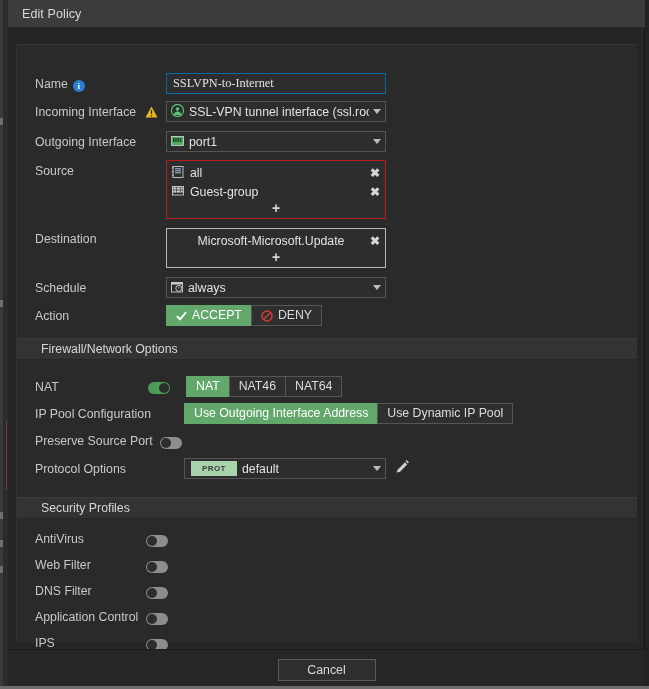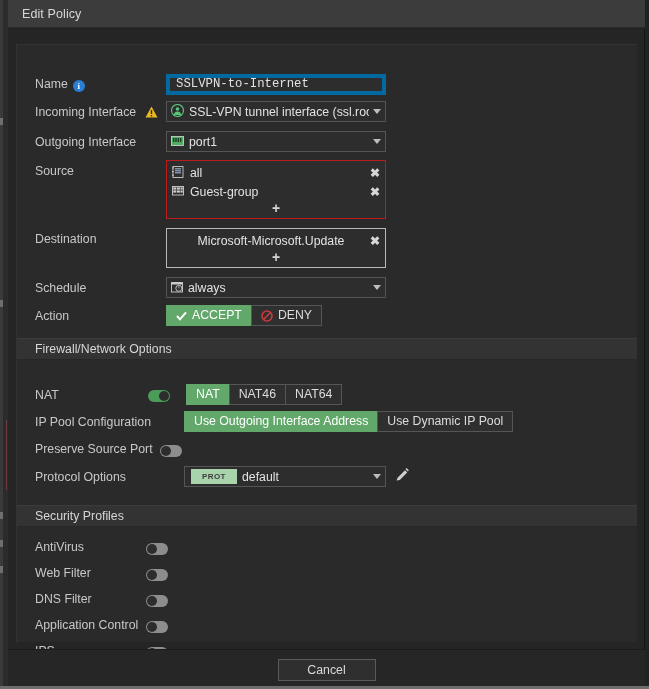--- a/index.html
+++ b/index.html
@@ -97,26 +97,26 @@
   }
   .ico-warn {
     display: inline-block; margin-left: 5px;
     vertical-align: -2px;
   }
 
   
   .textbox {
     width: 220px; height: 21px;
     background: #2d2d2d;
-    border: 4px solid #0369a1;
+    border: 1px solid #0369a1;
     color: #e2e2e2;
     font-size: 12.3px;
     line-height: 19px;
     padding: 0 6px;
-    font-family: Liberation Mono, monospace;
+    font-family: Liberation Serif, serif;
   }
   .selectbox {
     position: relative;
     width: 220px; height: 21px;
     background: #2d2d2d;
     border: 1px solid #555555;
     display: flex; align-items: center;
     padding: 0 4px;
     overflow: hidden;
   }
@@ -202,21 +202,21 @@
   }
   .toggle.on { background: #4b9c58; }
   .toggle.on .knob { left: 11px; background: #2d2d2d; }
 
   
   .section {
     height: 22px;
     background: #333333;
     display: flex; align-items: center;
     color: #d6d6d6; font-size: 12.3px;
-    padding-left: 18px;
+    padding-left: 24px;
     margin-top: 10px;
     border-top: 1px solid #3b3b3b;
     border-bottom: 1px solid #272727;
   }
 
   
   .badge {
     display: inline-flex; align-items: center; justify-content: center;
     height: 15px; min-width: 46px;
     font-size: 8px; font-weight: bold;
@@ -423,21 +423,21 @@
               <span>DENY</span>
             </div>
           </div>
         </div>
       </div>
 
       <div class="section">
         <span>Firewall/Network Options</span>
       </div>
 
-      <div class="row" style="margin-top:24px">
+      <div class="row" style="margin-top:16px">
         <div class="lbl">
           <span>NAT</span>
         </div>
         <div style="width:26px;flex:0 0 26px;line-height:21px;margin-left:-18px;">
           <span class="toggle on"><span class="knob"></span></span>
         </div>
         <div class="ctl" style="margin-left:12px">
           <div class="seg">
             <div class="sbtn green">NAT</div>
             <div class="sbtn">NAT46</div>

